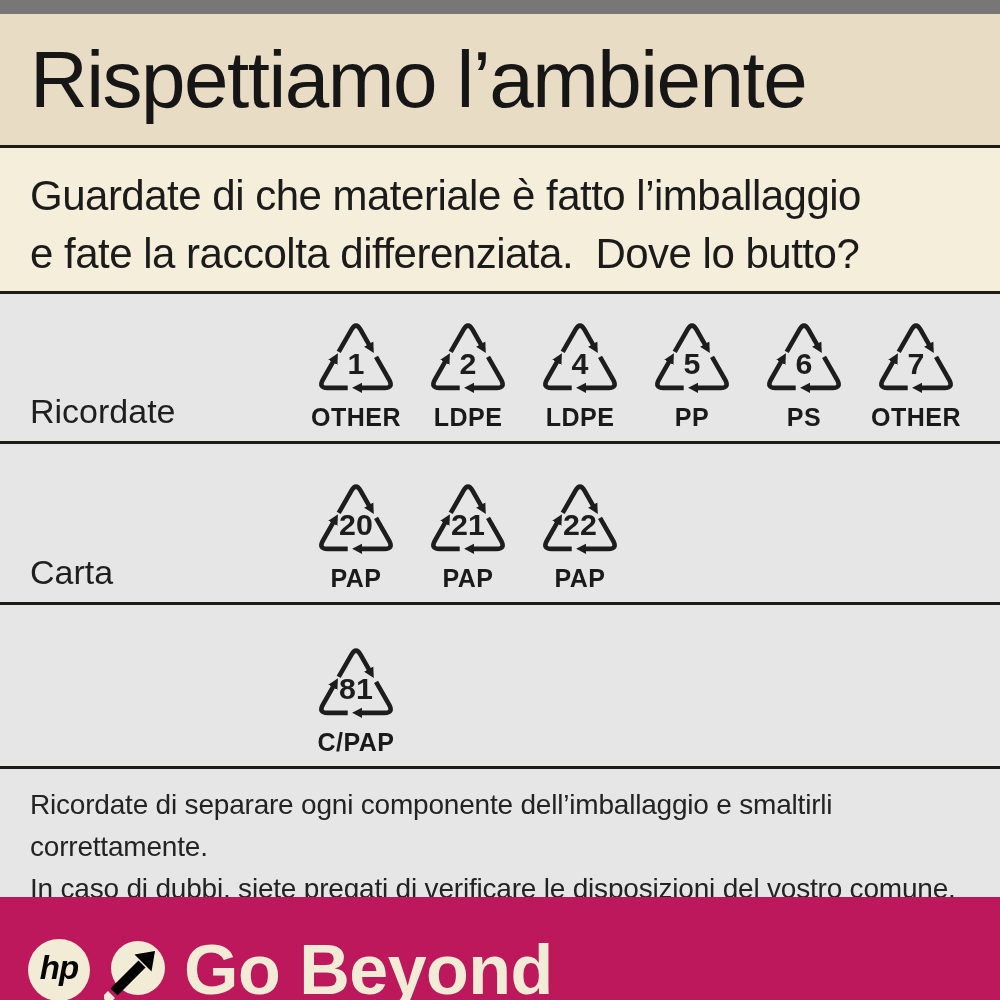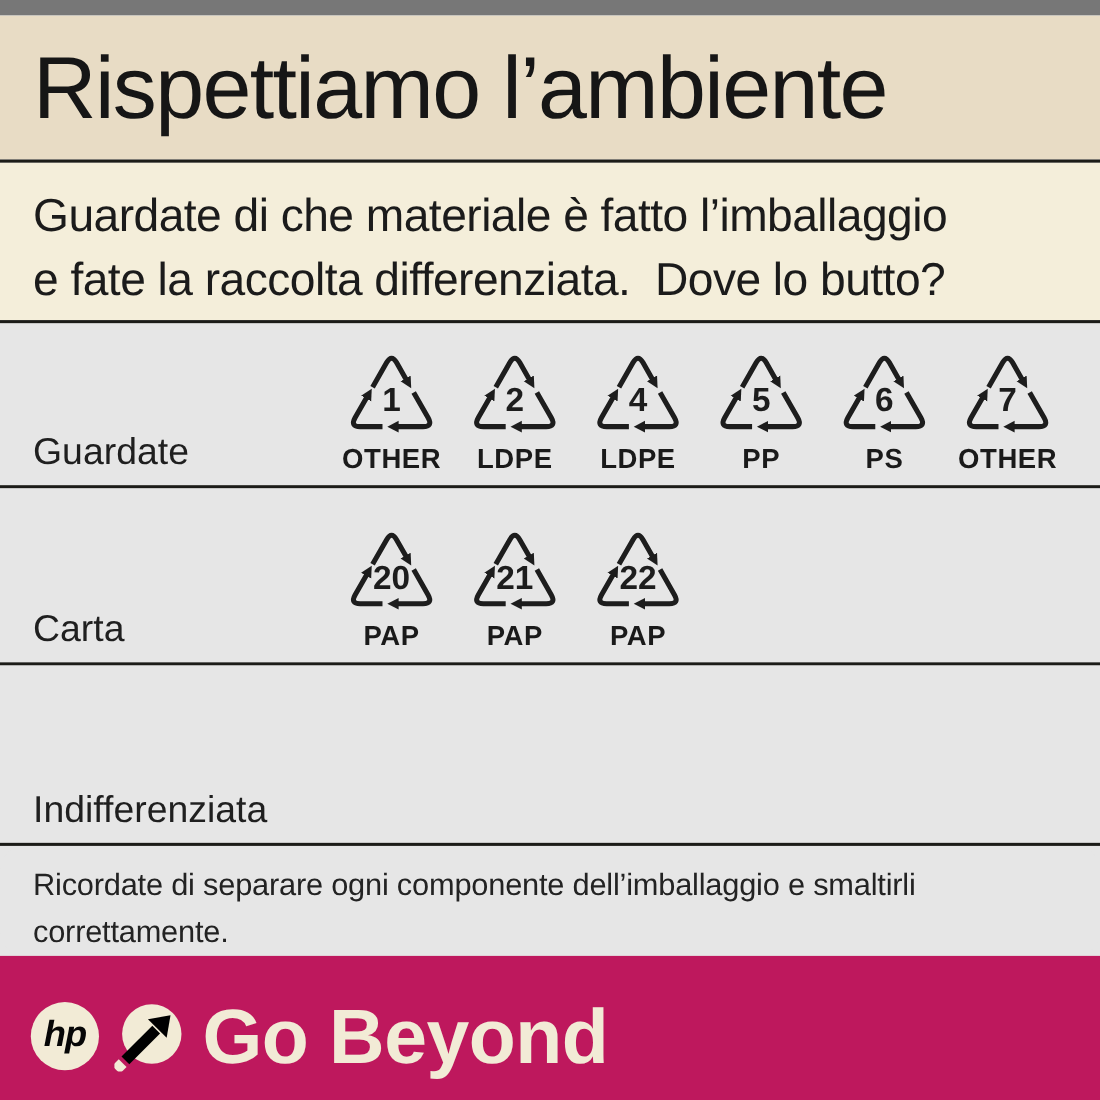--- a/index.html
+++ b/index.html
@@ -20,21 +20,21 @@
   .row-plastica{height:147px;}
   .row-carta{height:158px;}
   .row-indiff{height:161px;}
   .row-label{position:absolute;left:30px;bottom:13px;font-size:34px;color:#1f1f1f;line-height:1;}
   .symbols{position:absolute;left:310px;bottom:9px;display:flex;gap:20px;align-items:flex-end;}
   .symbol{width:92px;display:flex;flex-direction:column;align-items:center;}
   .tri{width:92px;height:85px;display:block;}
   .tri-num{font-family:"Liberation Sans","DejaVu Sans",sans-serif;font-size:33px;font-weight:600;fill:#1d1d1d;}
   .code{font-size:25px;font-weight:700;margin-top:3px;white-space:nowrap;letter-spacing:0.5px;color:#1a1a1a;}
   
-  .footnote-section{height:100px;flex:0 0 auto;background:#e6e6e6;padding:15px 30px 0;box-sizing:border-box;border-radius:22px;}
+  .footnote-section{height:128px;flex:0 0 auto;background:#e6e6e6;padding:15px 30px 0;box-sizing:border-box;}
   .footnote-line{font-size:28px;line-height:1.5;color:#232323;letter-spacing:-0.2px;}
   
   .footer{height:145px;flex:1 0 auto;background:#be185d;display:flex;align-items:center;padding-left:28px;box-sizing:border-box;}
   .hp-badge{width:62px;height:62px;border-radius:50%;background:#f2ebd6;display:flex;align-items:center;justify-content:center;flex:0 0 auto;}
   .hp-text{font-style:italic;font-weight:700;font-size:33px;color:#060606;letter-spacing:-1px;transform:translateY(-2px);}
   .arrow-mark{width:64px;height:64px;margin-left:14px;flex:0 0 auto;}
   .tagline{font-size:70px;color:#f2ebd6;margin-left:16px;letter-spacing:-0.5px;font-weight:700;line-height:1;}
 </style>
 </head>
 <body>
@@ -61,21 +61,21 @@
   <div class="sep"></div>
 
   <div class="intro-section">
     <div class="intro-line">Guardate di che materiale è fatto l’imballaggio</div>
     <div class="intro-line">e fate la raccolta differenziata.&nbsp; Dove lo butto?</div>
   </div>
 
   <div class="sep"></div>
 
   <div class="mat-row row-plastica">
-    <div class="row-label">Guardate</div>
+    <div class="row-label">Ricordate</div>
     <div class="symbols">
       <div class="symbol">
         <svg class="tri" viewBox="0 0 100 92">
             <use href="#tri-shape"></use>
             <text class="tri-num" x="50" y="64" text-anchor="middle">1</text>
           </svg>
         <div class="code">OTHER</div>
       </div>
       <div class="symbol">
         <svg class="tri" viewBox="0 0 100 92">
@@ -140,21 +140,29 @@
             <text class="tri-num" x="50" y="64" text-anchor="middle">22</text>
           </svg>
         <div class="code">PAP</div>
       </div>
     </div>
   </div>
 
   <div class="sep"></div>
 
   <div class="mat-row row-indiff">
-    <div class="row-label">Indifferenziata</div>
+    <div class="symbols">
+      <div class="symbol">
+        <svg class="tri" viewBox="0 0 100 92">
+            <use href="#tri-shape"></use>
+            <text class="tri-num" x="50" y="64" text-anchor="middle">81</text>
+          </svg>
+        <div class="code">C/PAP</div>
+      </div>
+    </div>
   </div>
 
   <div class="sep"></div>
 
   <div class="footnote-section">
     <div class="footnote-line">Ricordate di separare ogni componente dell’imballaggio e smaltirli correttamente.</div>
     <div class="footnote-line">In caso di dubbi, siete pregati di verificare le disposizioni del vostro comune.</div>
   </div>
 
   <div class="footer">

